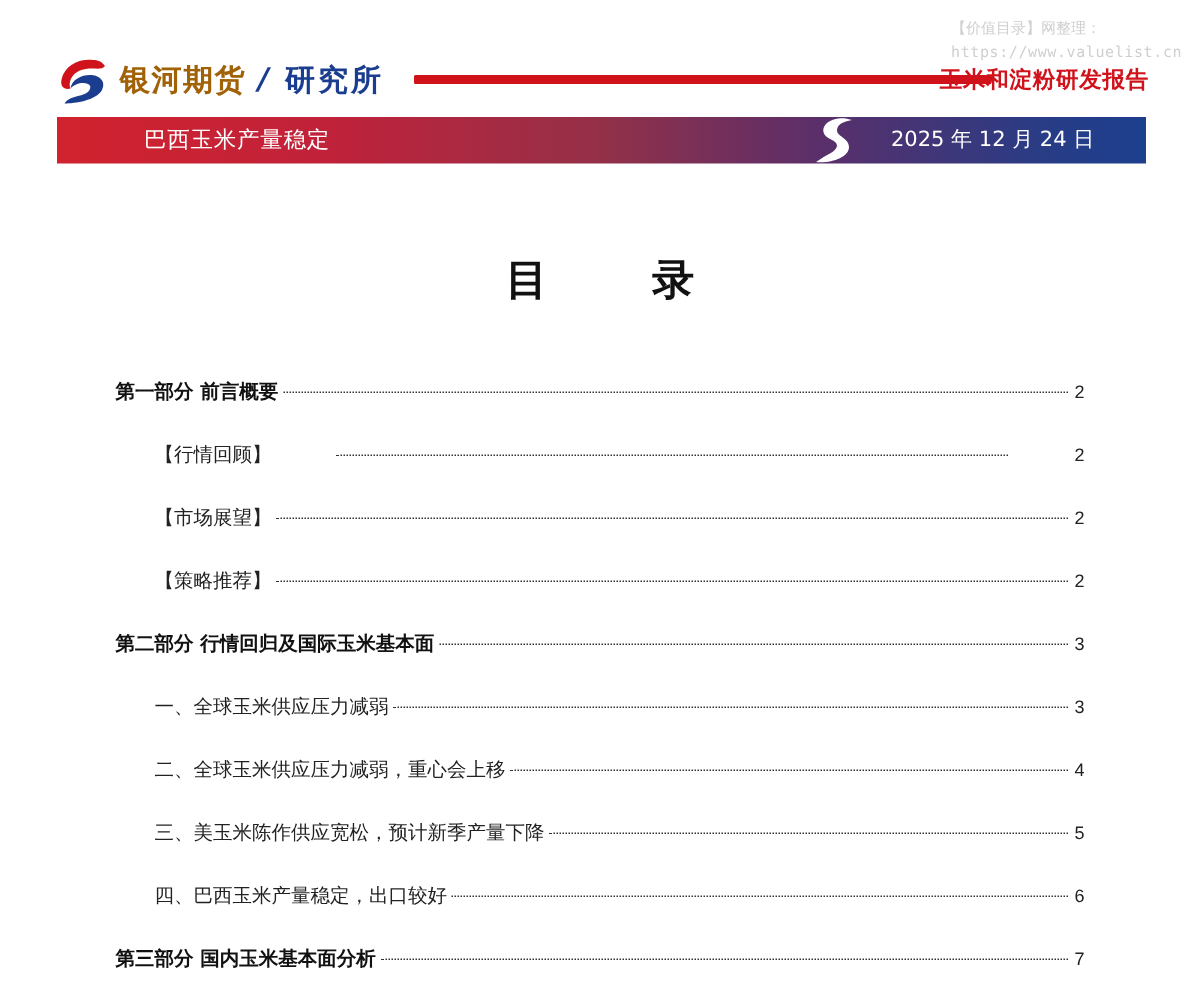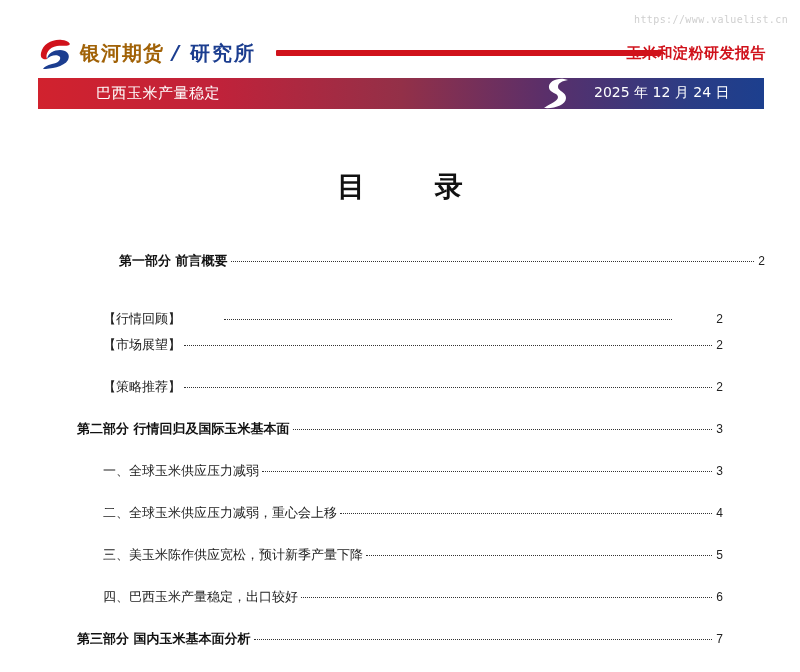--- a/index.html
+++ b/index.html
@@ -180,20 +180,21 @@
       font-size: 12px;
       color: #222;
       width: 8px;
       text-align: right;
     }
   </style>
 </head>
 <body>
 
 <div class="watermark">
+  <div>【价值目录】网整理：</div>
   <div class="wm-url">https://www.valuelist.cn</div>
 </div>
 
 <div class="header">
   <svg class="logo-mark" viewBox="0 0 36 32">
     <path d="M24 2 C14 1, 5 6, 3 15 C2 20, 5 22, 9 21 C7 16, 11 9, 19 8 C25 7, 30 9, 32 6 C30 3, 27 2, 24 2 Z" fill="#d0121b"></path>
     <path d="M9 21 C12 17, 20 16, 22 19 C23 22, 20 25, 14 26 C9 27, 6 29, 5 31 C12 31, 26 29, 30 22 C33 16, 28 12, 22 12 C16 12, 10 15, 9 21 Z" fill="#1b3d8f"></path>
   </svg>
   <span class="brand-name">银河期货</span>
   <span class="brand-slash">/</span>
@@ -206,26 +207,26 @@
   <span class="band-title">巴西玉米产量稳定</span>
   <svg class="band-swoosh" viewBox="0 0 30 31">
     <path d="M22 1 C14 0, 6 4, 7 10 C8 15, 16 15, 16 19 C16 23, 9 25, 2 30 C12 31, 24 27, 24 20 C24 14, 16 13, 16 9 C16 5, 20 3, 26 2 Z" fill="#ffffff"></path>
   </svg>
   <span class="band-date">2025 年 12 月 24 日</span>
 </div>
 
 <div class="toc-title">目 录</div>
 
 <div class="toc">
-  <div class="toc-row level-1" style="top:0px;margin-left:42px;">
+  <div class="toc-row level-1" style="top:0px;">
     <span class="toc-label">第一部分  前言概要</span>
     <span class="toc-leader"></span>
     <span class="toc-page">2</span>
   </div>
-  <div class="toc-row level-2 bracket" style="top:58px;gap:40px;">
+  <div class="toc-row level-2 bracket" style="top:42px;gap:40px;">
     <span class="toc-label">【行情回顾】</span>
     <span class="toc-leader"></span>
     <span class="toc-page">2</span>
   </div>
   <div class="toc-row level-2 bracket" style="top:84px;">
     <span class="toc-label">【市场展望】</span>
     <span class="toc-leader"></span>
     <span class="toc-page">2</span>
   </div>
   <div class="toc-row level-2 bracket" style="top:126px;">

